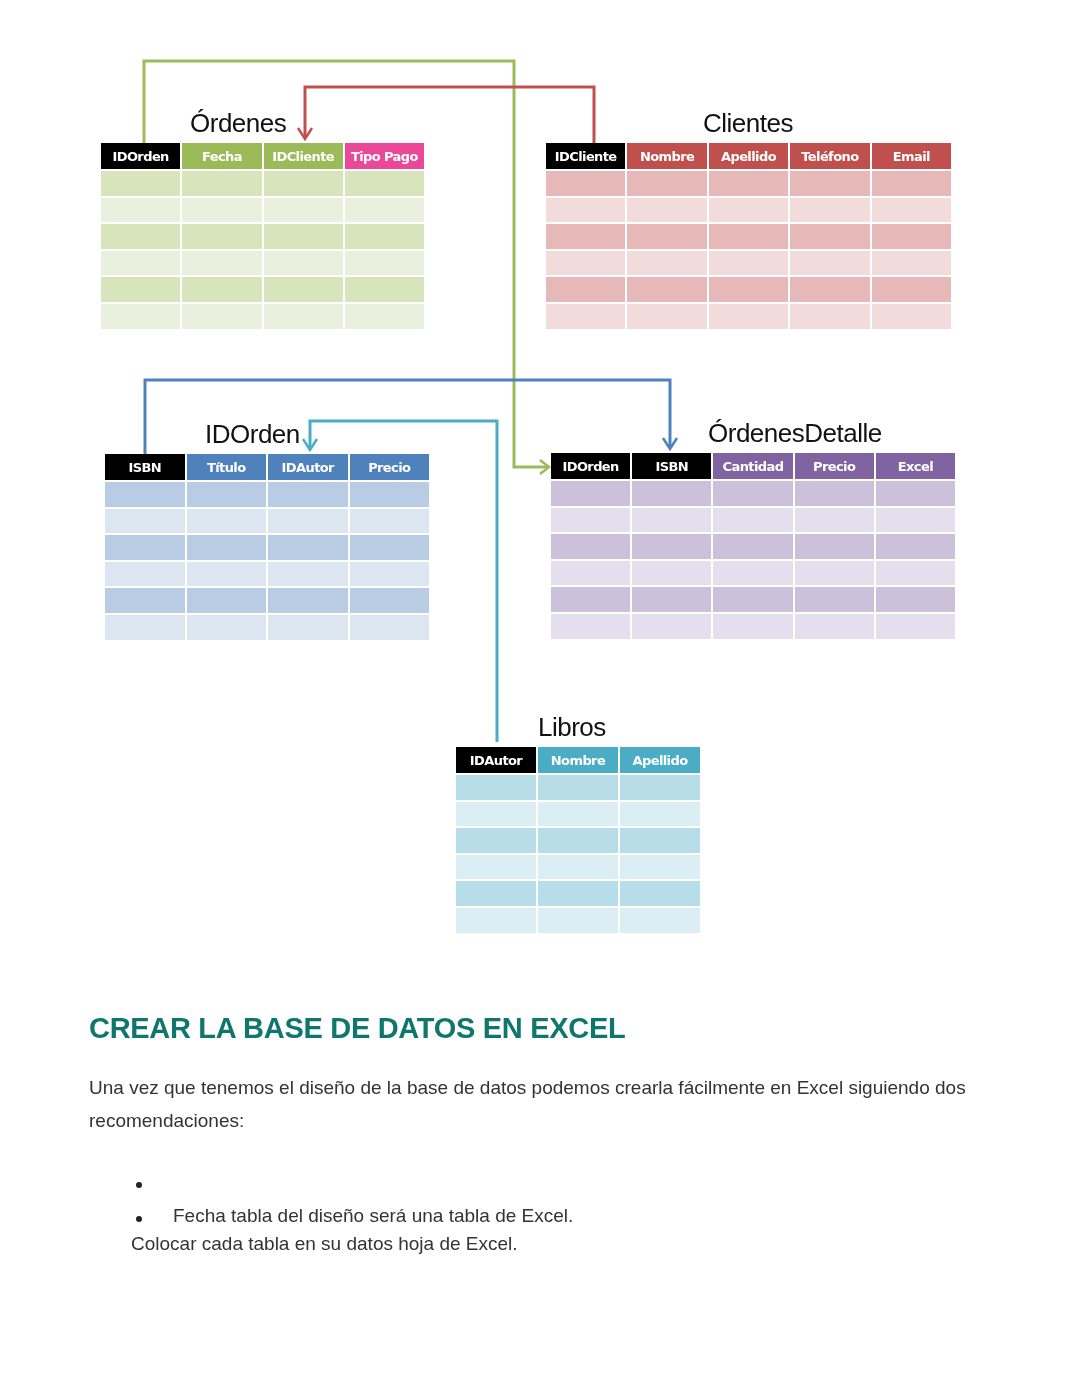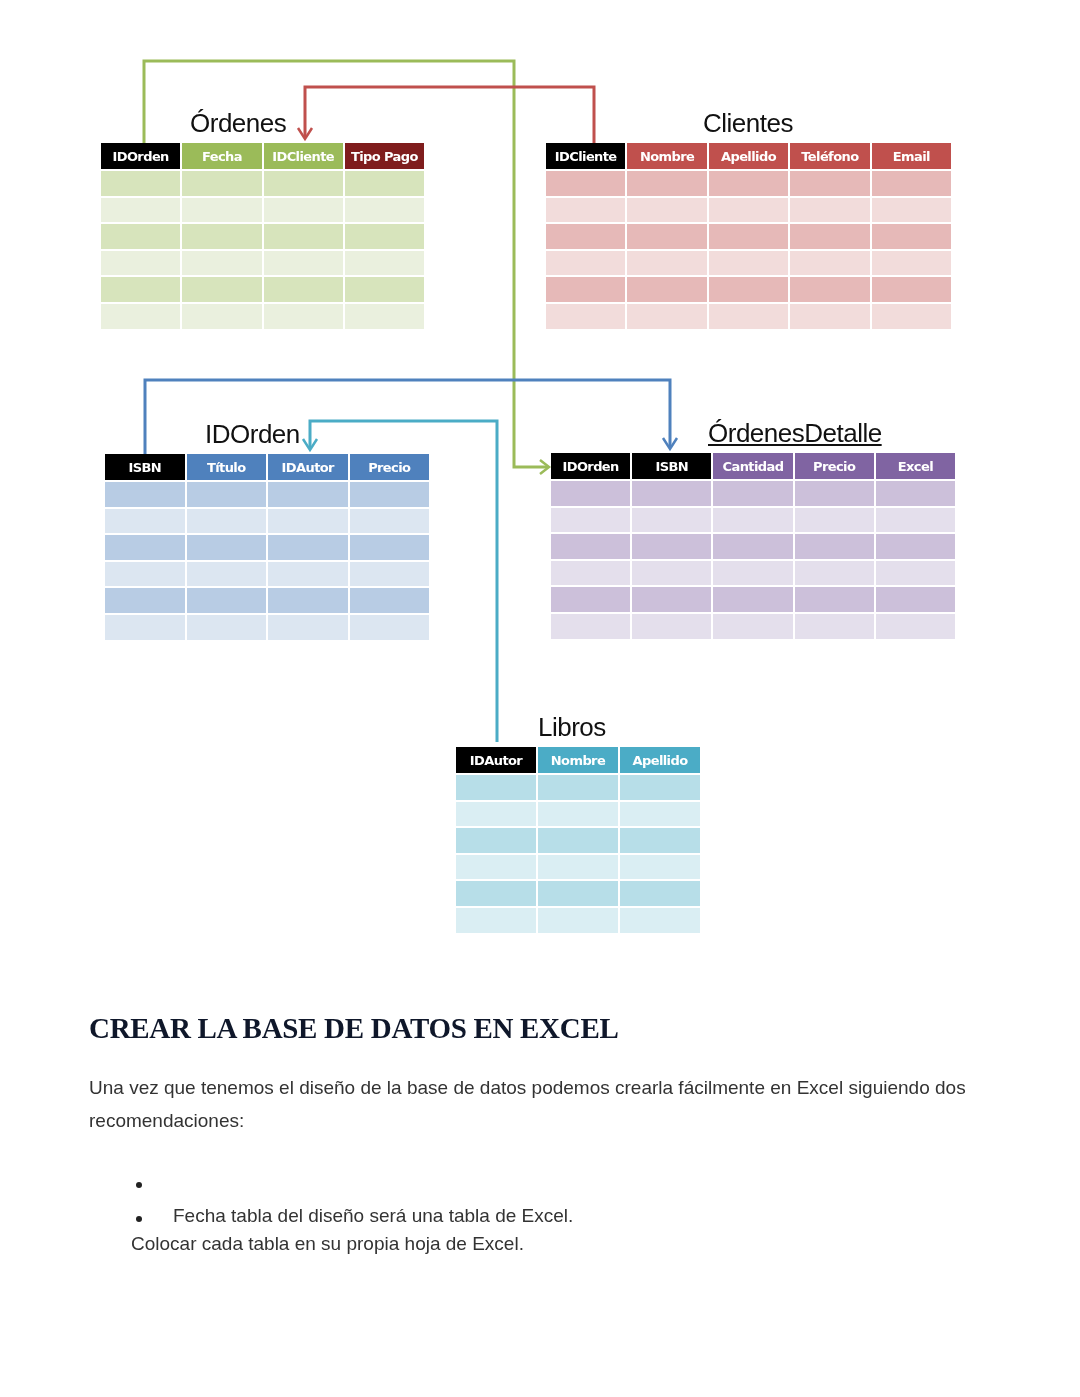--- a/index.html
+++ b/index.html
@@ -5,21 +5,21 @@
   html, body { margin: 0; padding: 0; background: #ffffff; }
   body { width: 1080px; height: 1397px; position: relative; overflow: hidden; font-family: "Liberation Sans", sans-serif; }
   .diagram { position: absolute; left: 0; top: 0; width: 1080px; height: 960px; }
   .connectors { position: absolute; left: 0; top: 0; width: 1080px; height: 960px; pointer-events: none; }
   .tbl { position: absolute; }
   .tbl-title { position: absolute; font-family: "Liberation Sans", sans-serif; font-size: 26px; color: #111; white-space: nowrap; letter-spacing: -0.5px; }
   .tbl-grid { position: absolute; left: 0; display: grid; gap: 2px; background: #ffffff; }
   .hcell { height: 26px; display: flex; align-items: center; justify-content: center; font-family: "DejaVu Sans", sans-serif; font-weight: bold; font-size: 13px; letter-spacing: -0.6px; }
   .hcell.key { background: #000000; color: #ffffff; }
   .dcell { height: 24.6px; }
-  .h2 { position: absolute; left: 89px; top: 1012px; font-family: Liberation Serif, serif; font-weight: bold; font-size: 29px; color: #0f172a; letter-spacing: -0.3px; }
+  .h2 { position: absolute; left: 89px; top: 1012px; font-family: Liberation Sans, sans-serif; font-weight: bold; font-size: 29px; color: #0f766e; letter-spacing: -0.3px; }
   .para { position: absolute; left: 89px; top: 1071px; width: 900px; font-family: "Liberation Sans", sans-serif; font-size: 19px; line-height: 33px; color: #333; }
   .bullet { position: absolute; font-family: "Liberation Sans", sans-serif; font-size: 19px; color: #333; }
   .bullet-dot { position: absolute; width: 6px; height: 6px; border-radius: 50%; background: #222; }
 </style>
 </head>
 <body>
 
 <div class="diagram">
 
   <svg class="connectors" viewBox="0 0 1080 960" xmlns="http://www.w3.org/2000/svg">
@@ -44,21 +44,21 @@
       <polyline points="303,439 310,450 317,439" stroke-width="2.5"></polyline>
     </g>
   </svg>
 
   <div class="tbl" id="tbl-ordenes" style="left:101px; top:143px; width:323px;">
     <div class="tbl-title" style="left:89px; top:-35px;">Órdenes</div>
     <div class="tbl-grid" style="width: 323px; grid-template-columns: repeat(4, 1fr);">
         <div class="hcell key">IDOrden</div>
         <div class="hcell" style="background: rgb(155, 187, 89); color: rgb(255, 255, 255);">Fecha</div>
         <div class="hcell" style="background: rgb(155, 187, 89); color: rgb(255, 255, 255);">IDCliente</div>
-        <div class="hcell" style="background: #7f1d1d; color: rgb(255, 255, 255);">Tipo Pago</div>
+        <div class="hcell" style="background: #ec4899; color: rgb(255, 255, 255);">Tipo Pago</div>
         <div class="dcell" style="background: rgb(215, 228, 188);"></div>
         <div class="dcell" style="background: rgb(215, 228, 188);"></div>
         <div class="dcell" style="background: rgb(215, 228, 188);"></div>
         <div class="dcell" style="background: rgb(215, 228, 188);"></div>
         <div class="dcell" style="background: rgb(234, 240, 222);"></div>
         <div class="dcell" style="background: rgb(234, 240, 222);"></div>
         <div class="dcell" style="background: rgb(234, 240, 222);"></div>
         <div class="dcell" style="background: rgb(234, 240, 222);"></div>
         <div class="dcell" style="background: rgb(215, 228, 188);"></div>
         <div class="dcell" style="background: rgb(215, 228, 188);"></div>
@@ -148,21 +148,21 @@
         <div class="dcell" style="background: rgb(184, 204, 228);"></div>
         <div class="dcell" style="background: rgb(184, 204, 228);"></div>
         <div class="dcell" style="background: rgb(220, 230, 241);"></div>
         <div class="dcell" style="background: rgb(220, 230, 241);"></div>
         <div class="dcell" style="background: rgb(220, 230, 241);"></div>
         <div class="dcell" style="background: rgb(220, 230, 241);"></div>
       </div>
   </div>
 
   <div class="tbl" id="tbl-ordenesdetalle" style="left:551px; top:453px; width:404px;">
-    <div class="tbl-title" style="left:157px; top:-35px;text-decoration:underline;">ÓrdenesDetalle</div>
+    <div class="tbl-title" style="left:157px; top:-35px;">ÓrdenesDetalle</div>
     <div class="tbl-grid" style="width: 404px; grid-template-columns: repeat(5, 1fr);">
         <div class="hcell key">IDOrden</div>
         <div class="hcell key">ISBN</div>
         <div class="hcell" style="background: rgb(128, 100, 162); color: rgb(255, 255, 255);">Cantidad</div>
         <div class="hcell" style="background: rgb(128, 100, 162); color: rgb(255, 255, 255);">Precio</div>
         <div class="hcell" style="background: rgb(128, 100, 162); color: rgb(255, 255, 255);">Excel</div>
         <div class="dcell" style="background: rgb(204, 192, 218);"></div>
         <div class="dcell" style="background: rgb(204, 192, 218);"></div>
         <div class="dcell" style="background: rgb(204, 192, 218);"></div>
         <div class="dcell" style="background: rgb(204, 192, 218);"></div>
@@ -226,13 +226,13 @@
 
 <div class="h2">CREAR LA BASE DE DATOS EN EXCEL</div>
 <div class="para">Una vez que tenemos el diseño de la base de datos podemos crearla fácilmente en Excel siguiendo dos recomendaciones:</div>
 
 <div class="bullet-dot" style="left:136px; top:1182px;"></div>
 <div class="bullet" style="left:173px; top:1172px;"></div>
 
 <div class="bullet-dot" style="left:136px; top:1216px;"></div>
 <div class="bullet" style="left:173px; top:1205px;">Fecha tabla del diseño será una tabla de Excel.</div>
 
-<div class="bullet" style="left:131px; top:1233px;">Colocar cada tabla en su propia hoja de Excel.</div>
+<div class="bullet" style="left:131px; top:1233px;">Colocar cada tabla en su datos hoja de Excel.</div>
 
 </body></html>

